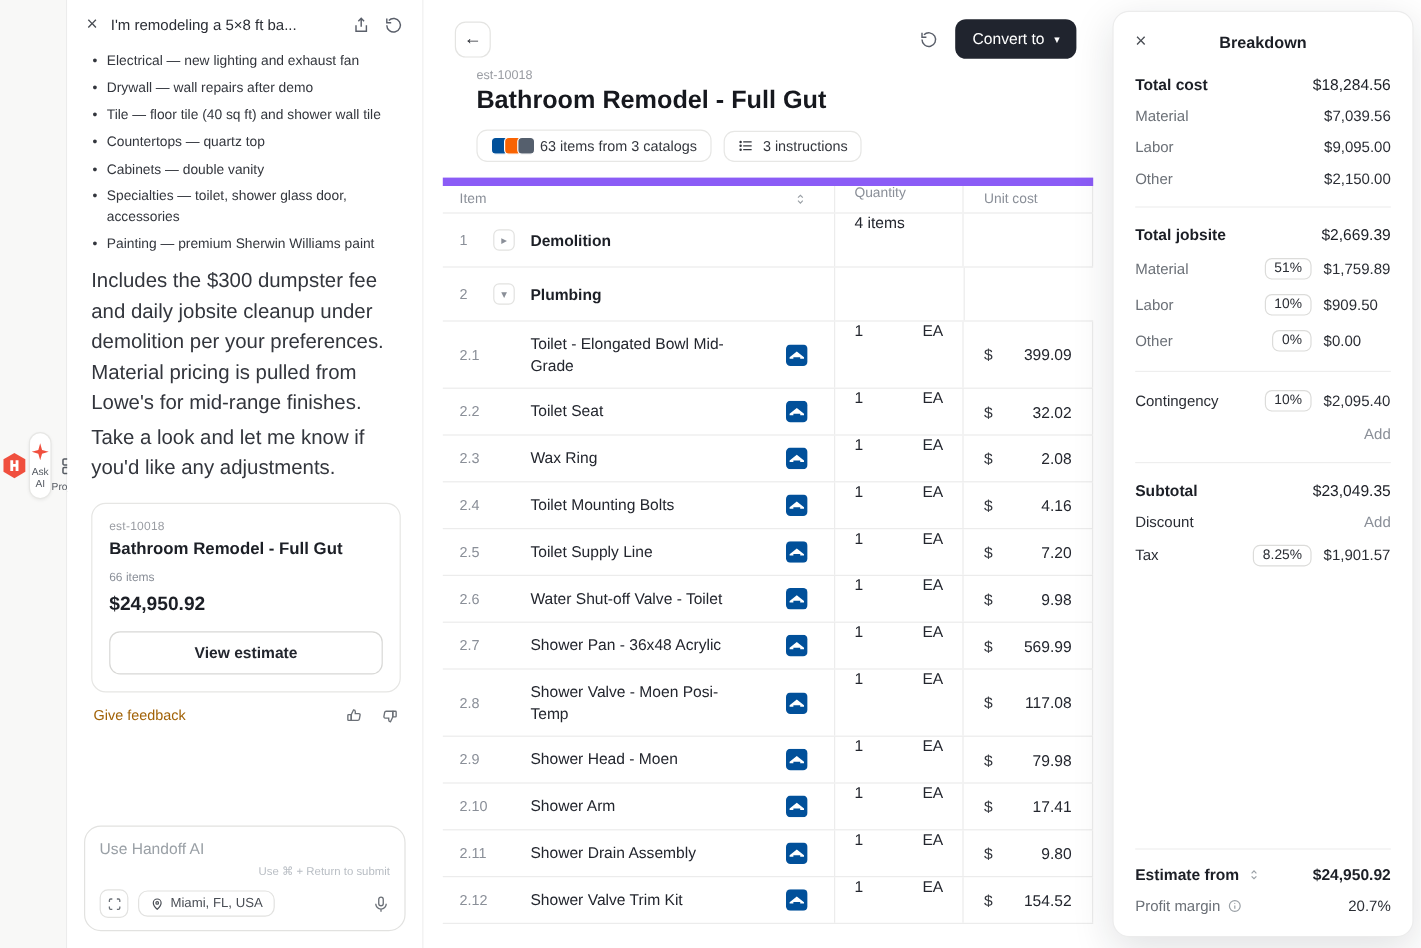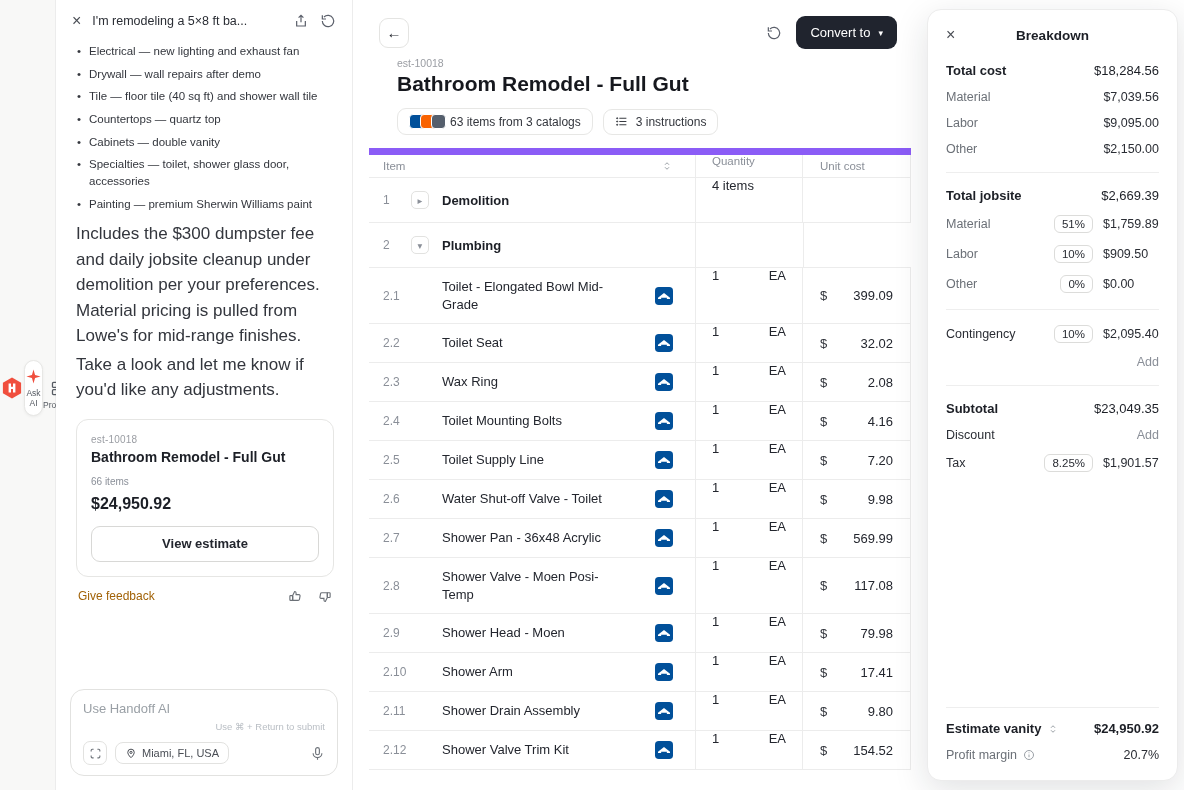--- a/index.html
+++ b/index.html
@@ -651,21 +651,21 @@
   </div>
   <div class="bd-row dark">
     <span class="lab">Tax</span>
     <span class="pct-chip">8.25%</span>
     <span class="val">$1,901.57</span>
   </div>
 
   <div class="bd-footer">
     <div class="bd-row head">
       <span class="lab-wrap">
-        <span>Estimate vanity</span>
+        <span>Estimate from</span>
         <span style="color:#9aa0a6">
           <svg width="12" height="12" viewBox="0 0 24 24" fill="none" stroke="currentColor" stroke-width="2">
               <path d="M8 9.5l4-4 4 4M8 14.5l4 4 4-4"></path>
             </svg>
         </span>
       </span>
       <span class="val big">$24,950.92</span>
     </div>
     <div class="bd-row" style="margin-bottom:2px">
       <span class="lab-wrap">

